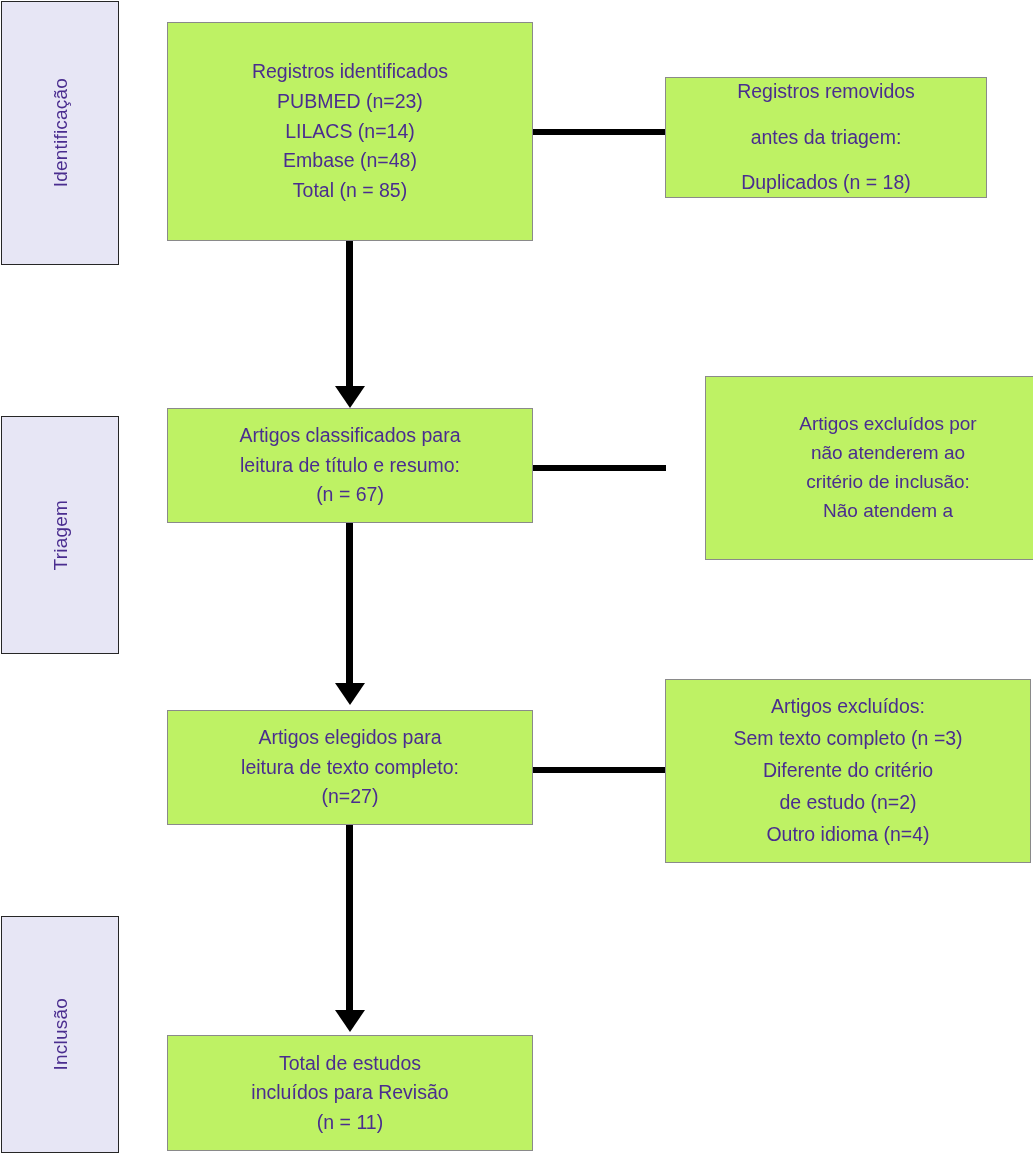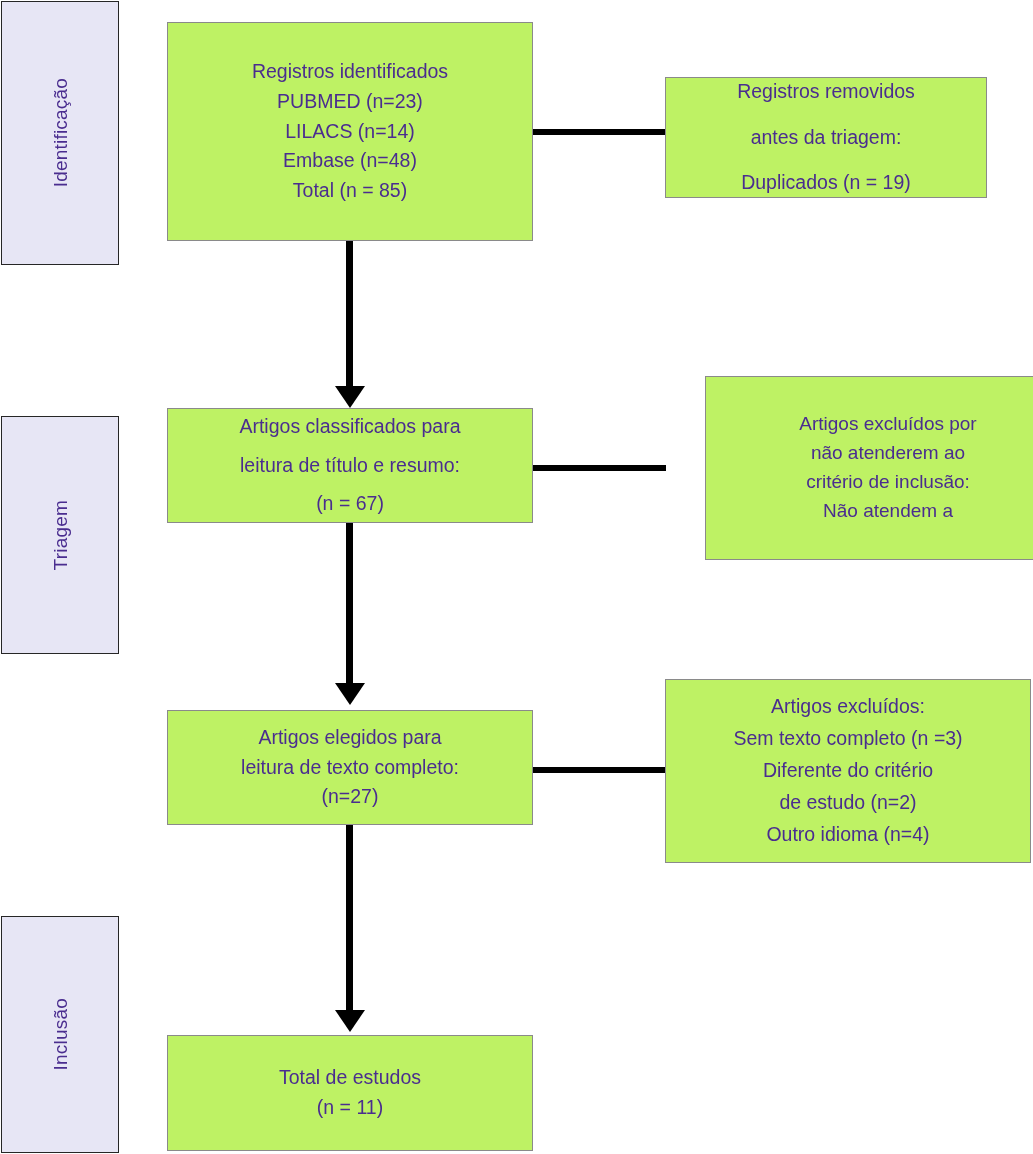--- a/index.html
+++ b/index.html
@@ -103,27 +103,27 @@
     <span class="line">LILACS (n=14)</span>
     <span class="line">Embase (n=48)</span>
     <span class="line">Total (n = 85)</span>
   </div>
 
   <div class="h-connector" style="left:533px; top:129px; width:133px;"></div>
 
   <div class="flow-box" style="left:665px; top:77px; width:322px; height:121px;gap:16px;">
     <span class="line">Registros removidos</span>
     <span class="line">antes da triagem:</span>
-    <span class="line">Duplicados (n = 19)</span>
+    <span class="line">Duplicados (n = 18)</span>
   </div>
 
   <div class="v-shaft" style="left:346px; top:241px; height:145px;"></div>
   <div class="v-arrowhead" style="left:335px; top:386px;"></div>
 
-  <div class="flow-box" style="left:167px; top:408px; width:366px; height:115px;gap:9px;">
+  <div class="flow-box" style="left:167px; top:408px; width:366px; height:115px;">
     <span class="line">Artigos classificados para</span>
     <span class="line">leitura de título e resumo:</span>
     <span class="line">(n = 67)</span>
   </div>
 
   <div class="h-connector" style="left:533px; top:465px; width:133px;"></div>
 
   <div class="flow-box" style="left:705px; top:376px; width:366px; height:184px; font-size:19px;">
     <span class="line">Artigos excluídos por</span>
     <span class="line">não atenderem ao</span>
@@ -148,16 +148,17 @@
     <span class="line">Diferente do critério</span>
     <span class="line">de estudo (n=2)</span>
     <span class="line">Outro idioma (n=4)</span>
   </div>
 
   <div class="v-shaft" style="left:346px; top:825px; height:185px;"></div>
   <div class="v-arrowhead" style="left:335px; top:1010px;"></div>
 
   <div class="flow-box" style="left:167px; top:1035px; width:366px; height:116px;">
     <span class="line">Total de estudos</span>
+    <span class="line">incluídos para Revisão</span>
     <span class="line">(n = 11)</span>
   </div>
 
 </div>
 
 </body></html>

